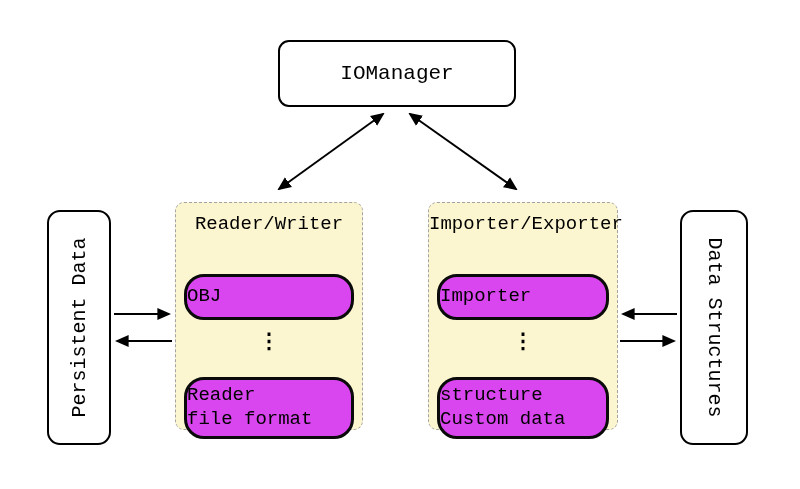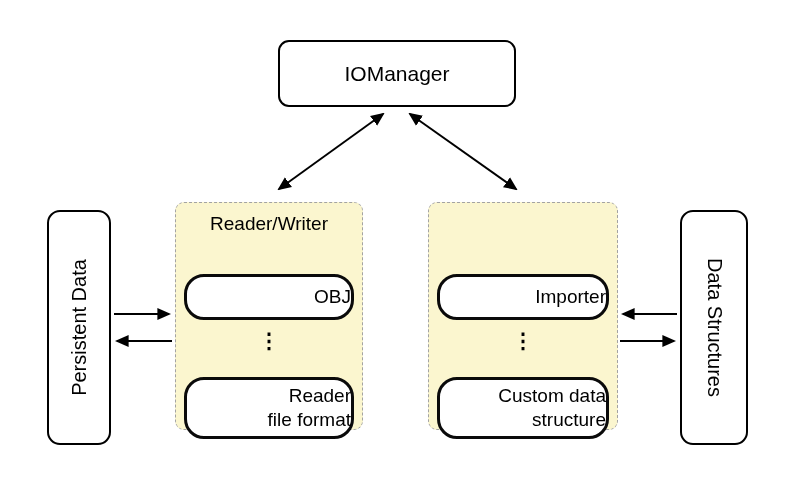--- a/index.html
+++ b/index.html
@@ -1,18 +1,18 @@
 <!DOCTYPE html>
 <html><head>
 <meta charset="utf-8">
 <style>
   html,body{margin:0;padding:0;background:#ffffff;}
   .canvas{
     position:relative;width:800px;height:489px;background:#ffffff;
-    font-family:Liberation Sans, sans-serif;color:#000;overflow:hidden;
+    font-family:Liberation Mono, monospace;color:#000;overflow:hidden;
   }
   svg.arrow-layer{position:absolute;left:0;top:0;width:800px;height:489px;pointer-events:none;}
   .node{
     position:absolute;background:#ffffff;border:2.5px solid #000;border-radius:11px;
     display:flex;align-items:center;justify-content:center;box-sizing:border-box;
   }
   .node-io{left:278px;top:40px;width:238px;height:67px;font-size:21px;}
   .vnode{position:absolute;background:#ffffff;border:2.5px solid #000;border-radius:13px;
     display:flex;align-items:center;justify-content:center;box-sizing:border-box;font-size:20px;}
   .vnode-left{left:47px;top:210px;width:64px;height:235px;}
@@ -22,22 +22,22 @@
   .panel{
     position:absolute;top:202px;height:228px;background:#fbf6cf;
     border:1.6px dashed #a3a3a3;border-radius:9px;box-sizing:border-box;padding-left:42px;
   }
   .panel-left{left:175px;width:188px;}
   .panel-right{left:428px;width:190px;}
   .panel-title{
     position:absolute;top:10px;left:0;right:0;text-align:center;font-size:19px;
   }
   .item{
-    position:absolute;left:8px;right:8px;background:#ffffff;border:3px solid #0a0a0a;
-    border-radius:20px;display:flex;flex-direction:column;align-items:flex-end;
+    position:absolute;left:8px;right:8px;background:#d946ef;border:3px solid #0a0a0a;
+    border-radius:20px;display:flex;flex-direction:column;align-items:flex-start;
     justify-content:center;box-sizing:border-box;font-size:19px;line-height:1.25;
   }
   .item-top{top:71px;height:46px;}
   .item-bottom{top:174px;height:62px;}
   .dots{
     position:absolute;top:126px;left:0;right:0;text-align:center;
     font-size:21px;font-weight:bold;letter-spacing:0;
   }
 </style>
 </head>
@@ -77,23 +77,24 @@
       <span>OBJ</span>
     </div>
     <div class="dots">⋮</div>
     <div class="item item-bottom">
       <span>Reader</span>
       <span>file format</span>
     </div>
   </div>
 
   <div class="panel panel-right">
+    <div class="panel-title">Importer/Exporter</div>
     <div class="item item-top">
       <span>Importer</span>
     </div>
     <div class="dots">⋮</div>
     <div class="item item-bottom">
+      <span>structure</span>
       <span>Custom data</span>
-      <span>structure</span>
     </div>
   </div>
 
 </div>
 
 </body></html>

